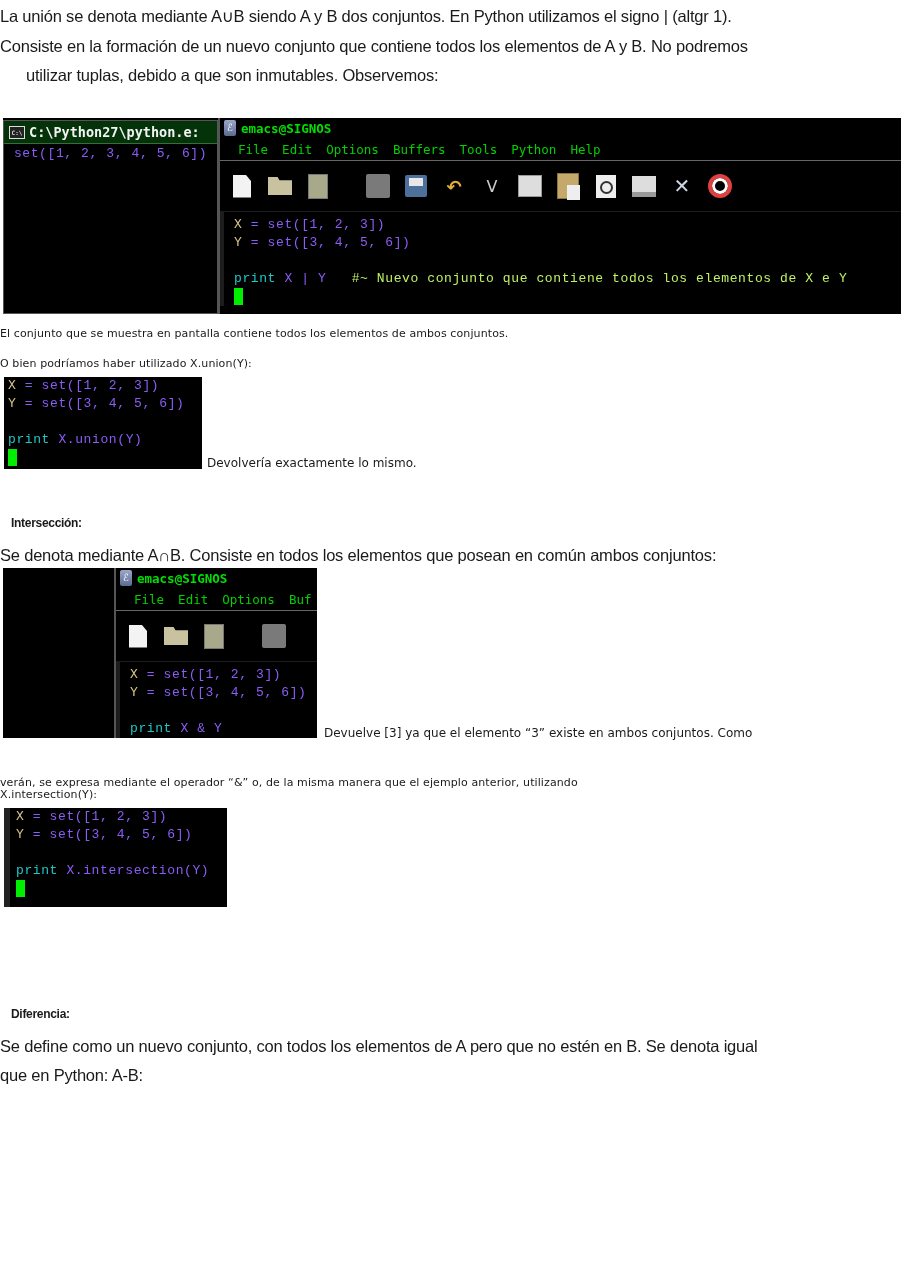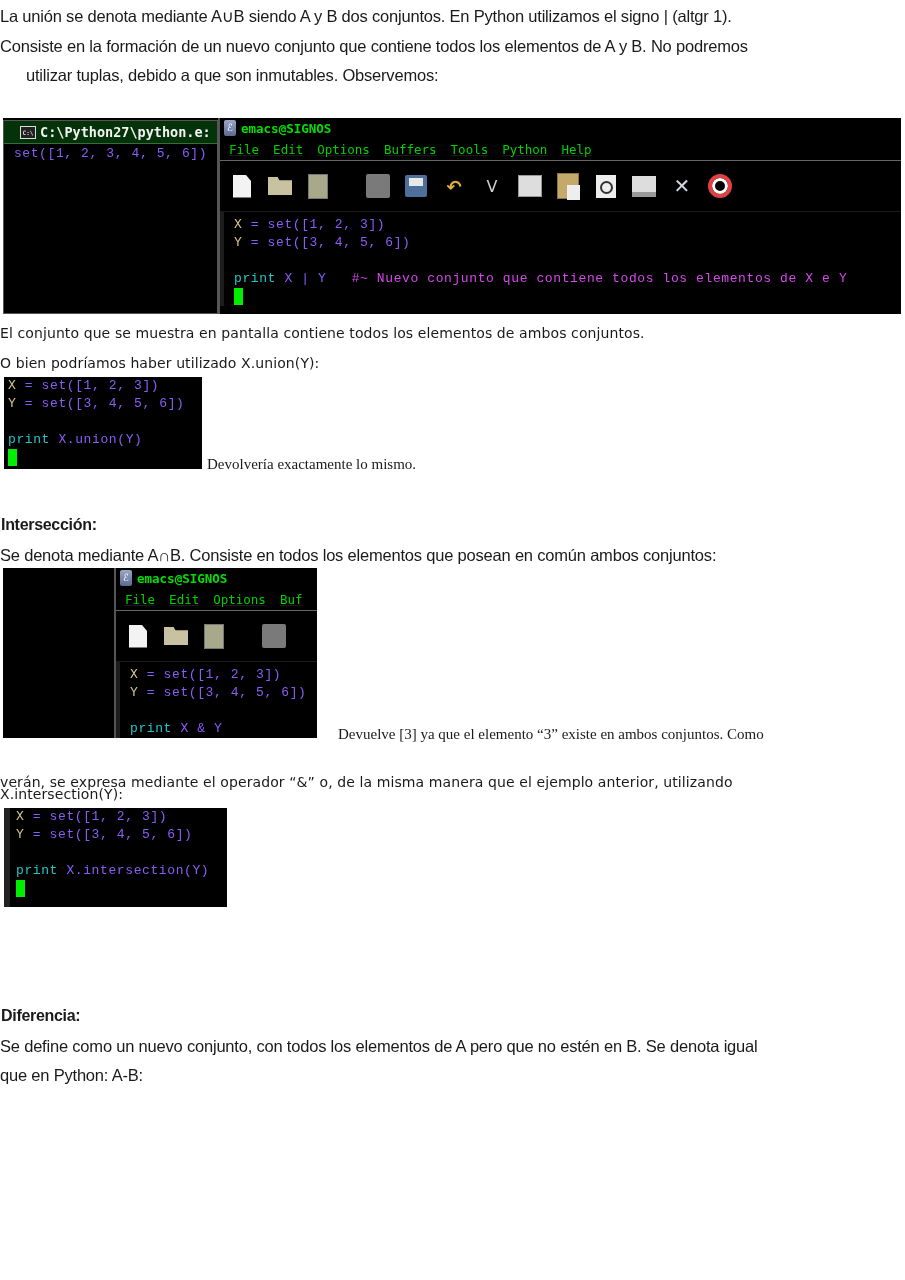--- a/index.html
+++ b/index.html
@@ -1,40 +1,40 @@
 <!DOCTYPE html>
 <html><head>
 <meta charset="utf-8">
 <style>
   html, body { margin:0; padding:0; background:#ffffff; }
   body { width:905px; height:1280px; position:relative; overflow:hidden;
          font-family:"DejaVu Sans", sans-serif; color:#1a1a1a; }
-  .p { position:absolute; left:0; font-size:14px; line-height:29.5px; white-space:nowrap; letter-spacing:0.1px; }
+  .p { position:absolute; left:0; font-size:11px; line-height:29.5px; white-space:nowrap; letter-spacing:0.1px; }
   .p.narrow { font-family:"Liberation Sans", sans-serif; font-size:16.5px; letter-spacing:-0.2px; }
-  .heading { position:absolute; left:1px; font-family:"Liberation Sans", sans-serif; font-weight:bold; font-size:16px; letter-spacing:-0.3px;text-align:right; }
+  .heading { position:absolute; left:11px; font-family:"Liberation Sans", sans-serif; font-weight:bold; font-size:12px; letter-spacing:-0.3px;text-align:right; }
 
   
   .shot { position:absolute; background:#000; overflow:hidden; }
   .mono { font-family:"Liberation Mono", monospace; font-size:13px; letter-spacing:0.6px; }
   .g { color:#8b5cf6;text-align:center; }
   .y { color:#d6c58a; }
   .c { color:#21c7c7; }
-  .o { color:#d946ef; }
+  .o { color:#bef264; }
   .cursor { display:inline-block; width:9px; height:17px; background:#00ee00; }
 
   .cmdwin { position:absolute; border:1px solid #555; background:#000; }
-  .cmdtitle { height:22px; background:#04330a; color:#f2f2f2; font-family:"DejaVu Sans Mono", monospace; font-weight:bold; font-size:13.5px; display:flex; align-items:center; padding-left:16px; border-bottom:1px solid #3a6b3a; white-space:nowrap; overflow:hidden; }
+  .cmdtitle { height:22px; background:#04330a; color:#f2f2f2; font-family:"DejaVu Sans Mono", monospace; font-weight:bold; font-size:13.5px; display:flex; align-items:center; padding-left:5px; border-bottom:1px solid #3a6b3a; white-space:nowrap; overflow:hidden; }
   .cmdicon { width:14px; height:11px; background:#222; border:1px solid #ddd; color:#ddd; font-size:6px; line-height:11px; text-align:center; margin-right:4px; }
   .cmdout { padding:2px 2px; }
 
   .emacs { position:absolute; background:#000; border-left:2px solid #555; }
   .em-title { height:20px; display:flex; align-items:center; padding-left:4px; white-space:nowrap; }
   .em-title .t { color:#00e000; font-family:"DejaVu Sans Mono", monospace; font-weight:bold; font-size:12.5px; }
   .em-logo { width:12px; height:16px; background:linear-gradient(#9aa7c8,#5b6a91); margin-right:5px; border-radius:2px; color:#fff; font-size:10px; line-height:16px; text-align:center; }
-  .em-menu { height:22px; display:flex; align-items:center; padding-left:9px; white-space:nowrap; border-bottom:1px solid #666;text-decoration:underline; }
+  .em-menu { height:22px; display:flex; align-items:center; padding-left:18px; white-space:nowrap; border-bottom:1px solid #666; }
   .em-menu span { color:#00d000; font-family:"DejaVu Sans Mono", monospace; font-size:12.5px; margin-right:14px; }
   .em-tool { height:50px; display:flex; align-items:center; padding-left:10px; border-bottom:1px solid #1c1c1c; }
   .ti { width:24px; height:24px; margin-right:14px; display:flex; align-items:center; justify-content:center; font-size:18px; }
   .doc { width:18px; height:23px; background:#f3f3f3; clip-path:polygon(0 0,70% 0,100% 28%,100% 100%,0 100%); }
   .folder { width:26px; height:18px; background:#c9c2a0; clip-path:polygon(0 0,40% 0,48% 18%,100% 18%,100% 100%,0 100%); }
   .cab { width:20px; height:25px; background:#a8a88a; border:1px solid #777; box-sizing:border-box; }
   .floppy { width:24px; height:24px; background:#7a7a7a; border-radius:2px; }
   .floppy2 { width:22px; height:22px; background:#4d6f9c; border-radius:2px; position:relative; }
   .floppy2::after { content:""; position:absolute; left:4px; top:3px; width:14px; height:8px; background:#e8e8e8; }
   .undo { color:#e3b03a; font-weight:bold; }
@@ -43,21 +43,21 @@
   .paste { width:20px; height:24px; background:#c4a96a; border:1px solid #8a7440; position:relative; }
   .paste::after { content:""; position:absolute; right:-2px; bottom:-2px; width:13px; height:15px; background:#eee; }
   .find { width:20px; height:23px; background:#eee; position:relative; }
   .find::after { content:""; position:absolute; left:4px; top:6px; width:9px; height:9px; border:2px solid #333; border-radius:50%; }
   .printer { width:24px; height:16px; background:#ddd; border-bottom:5px solid #999; }
   .tools { color:#cfd8e4; font-size:20px; }
   .help { width:16px; height:16px; border:4px solid #e04040; border-radius:50%; background:#000; box-shadow:inset 0 0 0 3px #fff; }
   .em-code { padding:4px 0 0 10px; border-left:4px solid #1d1d1d; }
   .em-code div { height:18px; line-height:18px; white-space:nowrap; }
 
-  .caption-after { position:absolute; font-size:15px; white-space:nowrap;font-family:Liberation Serif, serif; }
+  .caption-after { position:absolute; font-size:12px; white-space:nowrap; }
 </style>
 </head>
 <body>
 
 <div class="p narrow" style="top:2px;">  La unión se denota mediante A∪B siendo A y B dos conjuntos. En Python utilizamos el signo | (altgr 1).</div>
 <div class="p narrow" style="top:32px;">Consiste en la formación de un nuevo conjunto que contiene todos los elementos de A y B. No podremos</div>
 <div class="p narrow" style="top:61px;margin-left:26px;">utilizar tuplas, debido a que son inmutables. Observemos:</div>
 
 <div class="shot" style="left:3px; top:118px; width:898px; height:196px; background:#000;">
   <div class="cmdwin" style="left:0; top:2px; width:213px; height:192px;">
@@ -170,21 +170,21 @@
         </div>
     </div>
     <div class="em-code mono">
       <div><span class="y">X</span><span class="g"> = set([1, 2, 3])</span></div>
       <div><span class="y">Y</span><span class="g"> = set([3, 4, 5, 6])</span></div>
       <div></div>
       <div style="white-space:pre;"><span class="c">print</span><span class="g"> X &amp; Y</span></div>
     </div>
   </div>
 </div>
-<div class="caption-after" style="left:338px; top:726px;">Devuelve [3] ya que el elemento “3” existe en ambos conjuntos. Como</div>
+<div class="caption-after" style="left:324px; top:726px;">Devuelve [3] ya que el elemento “3” existe en ambos conjuntos. Como</div>
 <div class="p" style="top:768px;">verán, se expresa mediante el operador “&amp;” o, de la misma manera que el ejemplo anterior, utilizando</div>
 <div class="p" style="top:780px;">X.intersection(Y):</div>
 
 <div class="shot" style="left:4px; top:808px; width:223px; height:99px; border-left:6px solid #222; box-sizing:border-box;">
   <div class="mono" style="padding:0 0 0 6px; line-height:18px;">
     <div><span class="y">X</span><span class="g"> = set([1, 2, 3])</span></div>
     <div><span class="y">Y</span><span class="g"> = set([3, 4, 5, 6])</span></div>
     <div style="height:18px;"></div>
     <div style="white-space:pre;"><span class="c">print</span><span class="g"> X.intersection(Y)</span></div>
     <div><span class="cursor"></span></div>

